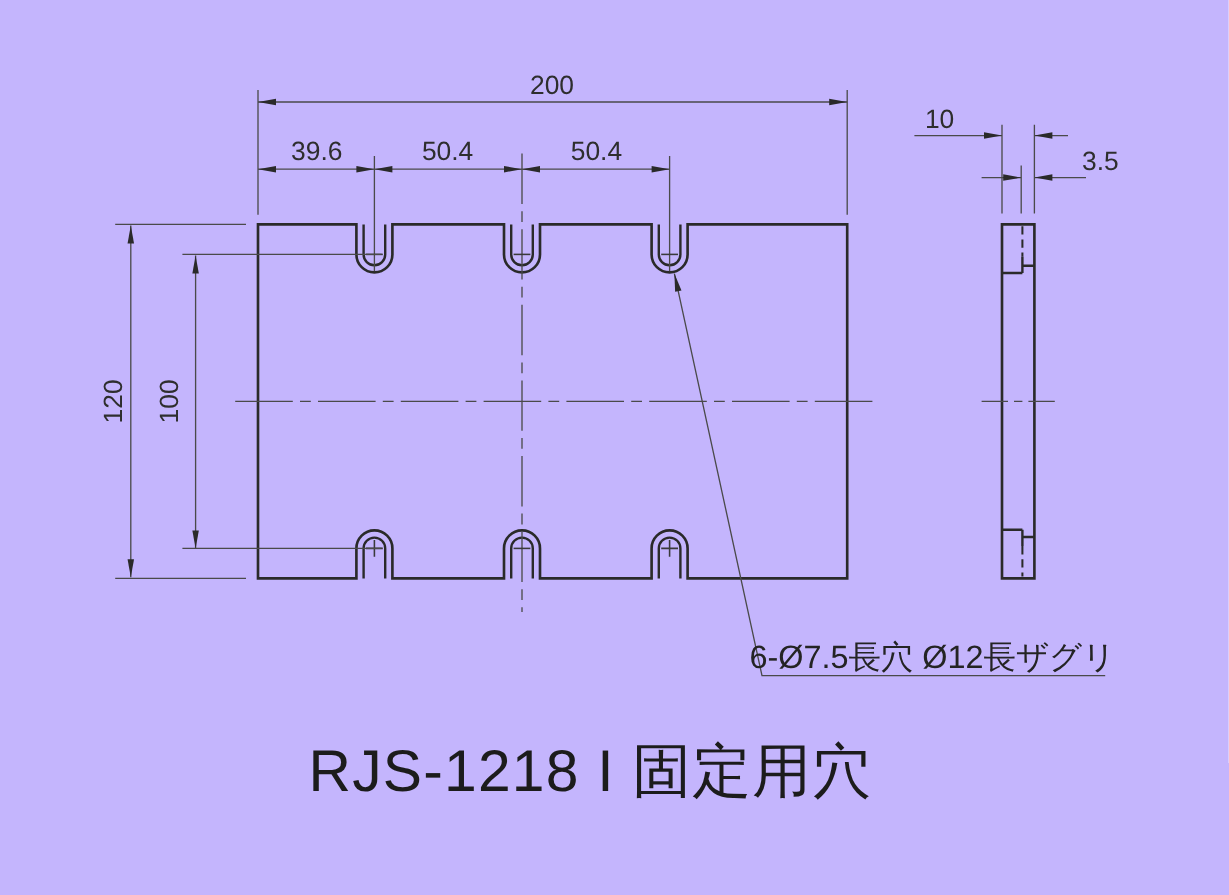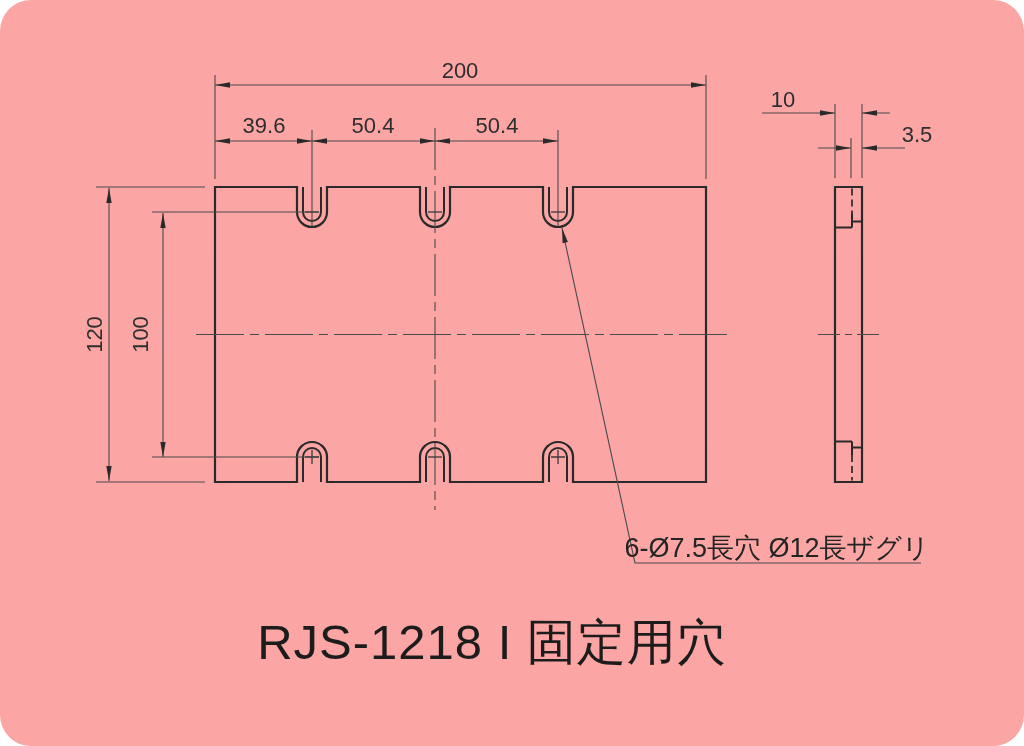--- a/index.html
+++ b/index.html
@@ -1,16 +1,16 @@
 <!DOCTYPE html>
 <html><head>
 <meta charset="utf-8">
 <style>
   html,body{margin:0;padding:0;background:#ffffff;}
-  .stage{position:relative;width:1024px;height:746px;background:#fca5a5;overflow:hidden;border-radius:31px;}
+  .stage{position:relative;width:1024px;height:746px;background:#c4b5fd;overflow:hidden;}
   svg{display:block;}
   .ol{stroke:#2a2a2a;stroke-width:2.2;fill:none;stroke-linejoin:miter;stroke-linecap:butt;}
   .ol2{stroke:#2a2a2a;stroke-width:2;fill:none;}
   .hid{stroke:#2a2a2a;stroke-width:1.7;fill:none;stroke-dasharray:7 4;}
   .thin{stroke:#4a4a4a;stroke-width:1.1;fill:none;}
   .tick{stroke:#3a3a3a;stroke-width:1.3;fill:none;}
   .cl-main{stroke:#4a4a4a;stroke-width:1.1;fill:none;stroke-dasharray:48 6 9 6;}
   .cl-mid{stroke:#4a4a4a;stroke-width:1.1;fill:none;stroke-dasharray:42 6 9 6;}
   .cl-side{stroke:#4a4a4a;stroke-width:1.1;fill:none;stroke-dasharray:22 5 7 5;}
   .arr{fill:#2a2a2a;stroke:none;}

